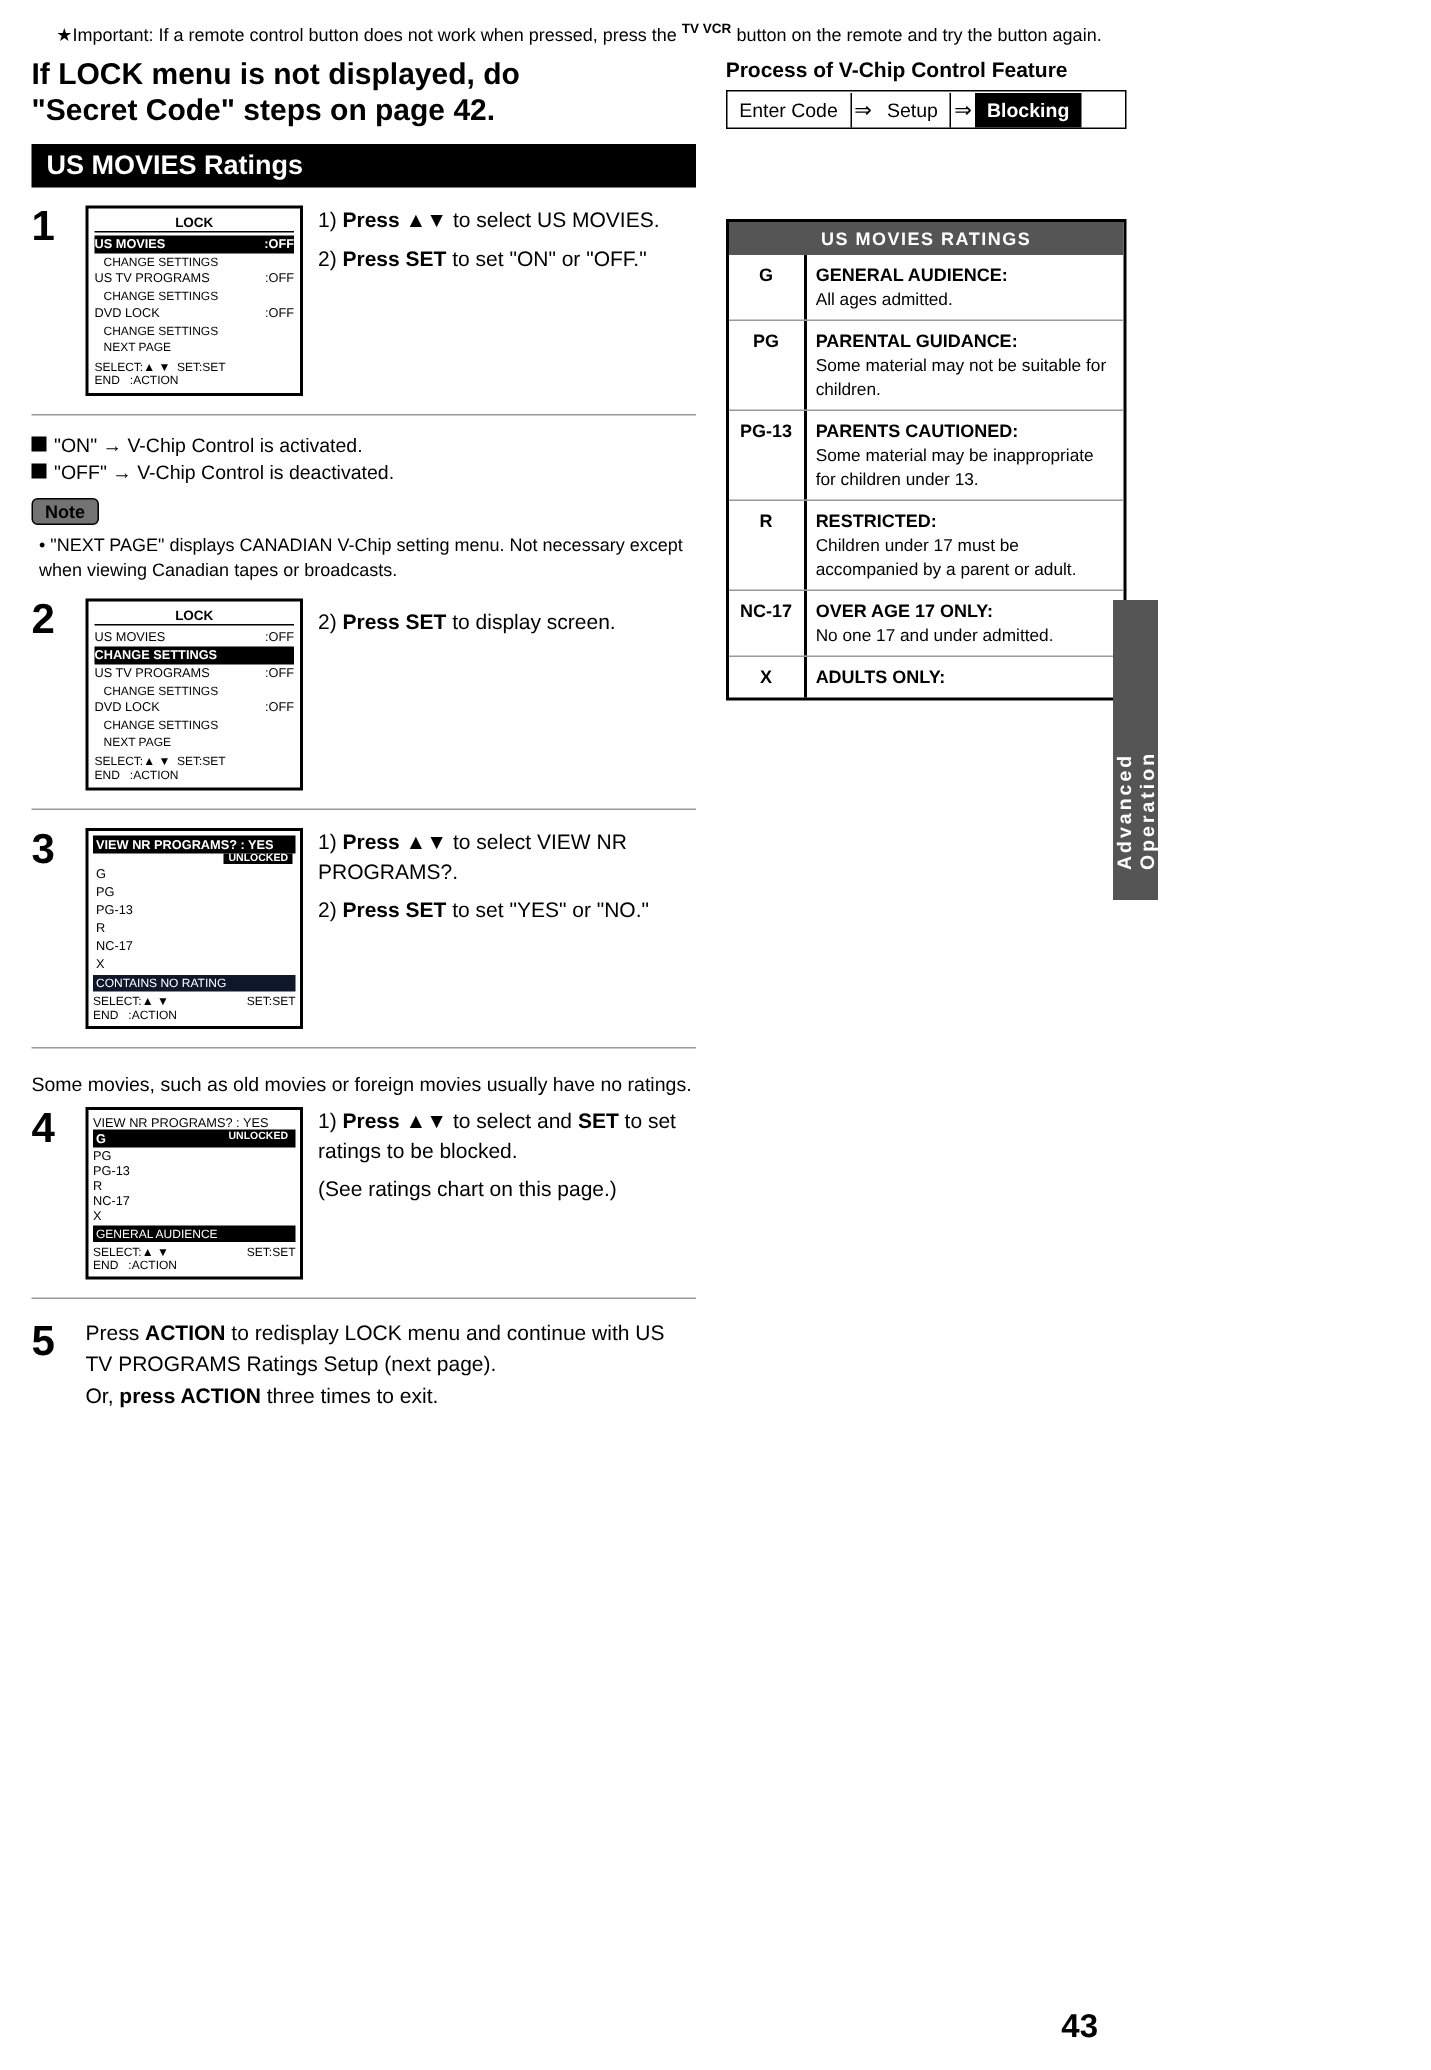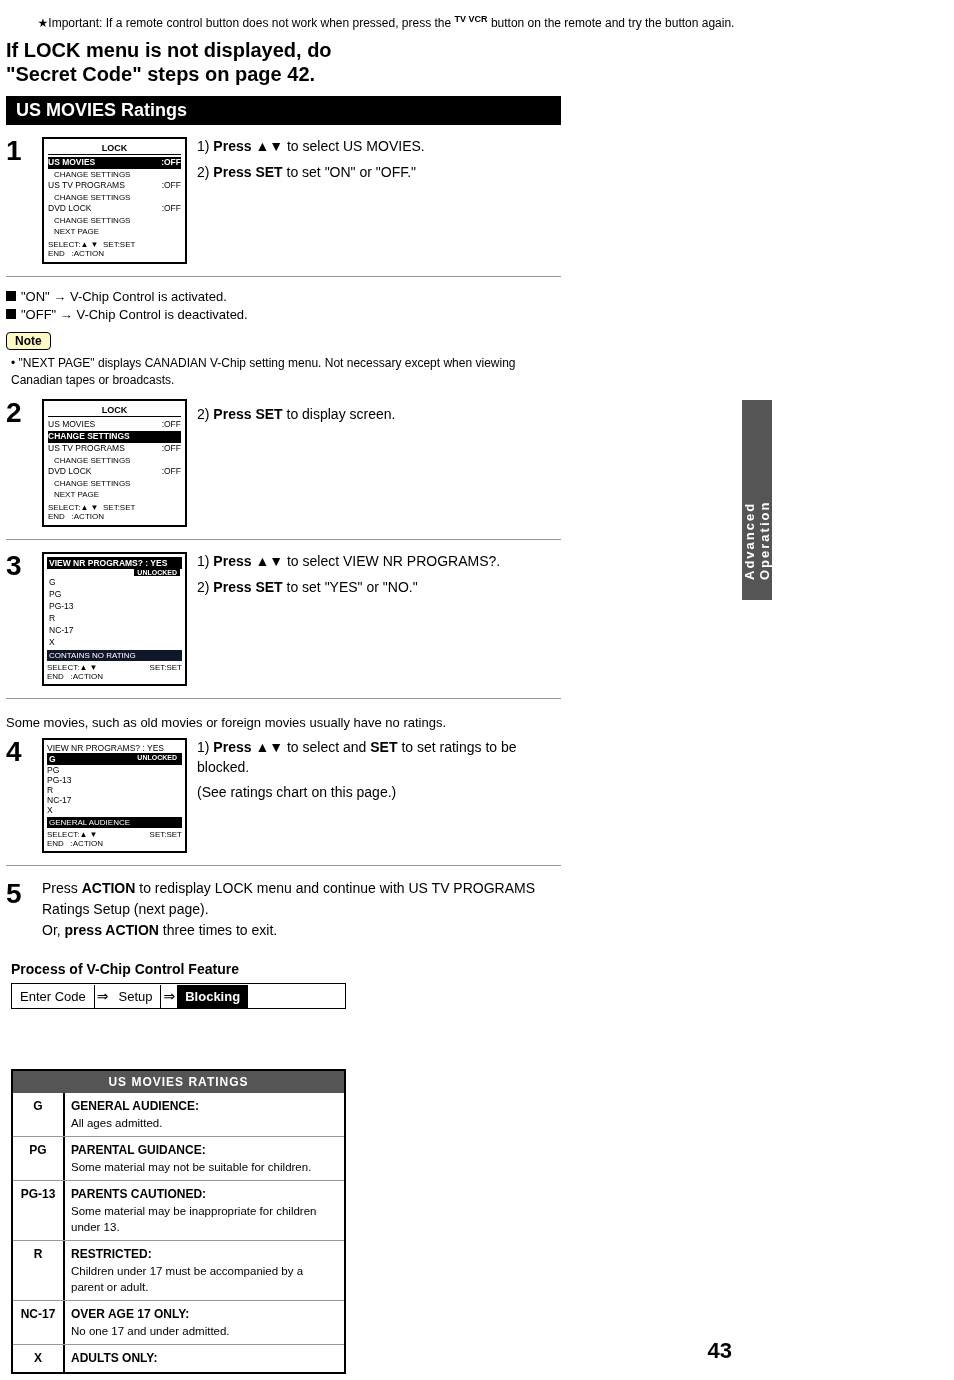--- a/index.html
+++ b/index.html
@@ -28,22 +28,21 @@
     }
 
     .important-note .vcr-label {
       font-size: 9px;
       vertical-align: super;
       font-weight: bold;
     }
 
     .main-content {
       display: flex;
-      padding: 0 6px;
-      flex-direction: column;
+      padding: 0 21px;
     }
 
     .left-column {
       width: 570px;
       padding-right: 15px;
     }
 
     .right-column {
       width: 340px;
       padding-left: 5px;
@@ -156,21 +155,21 @@
       margin-top: 2px;
     }
 
     .note-box {
       display: inline-block;
       border: 1px solid #000;
       border-radius: 4px;
       padding: 1px 8px;
       font-size: 12px;
       font-weight: bold;
-      background: #fef9c3;
+      background: #737373;
       margin-bottom: 5px;
     }
 
     .note-text {
       font-size: 12px;
       margin-bottom: 10px;
       line-height: 1.4;
       padding-left: 5px;
     }
 

